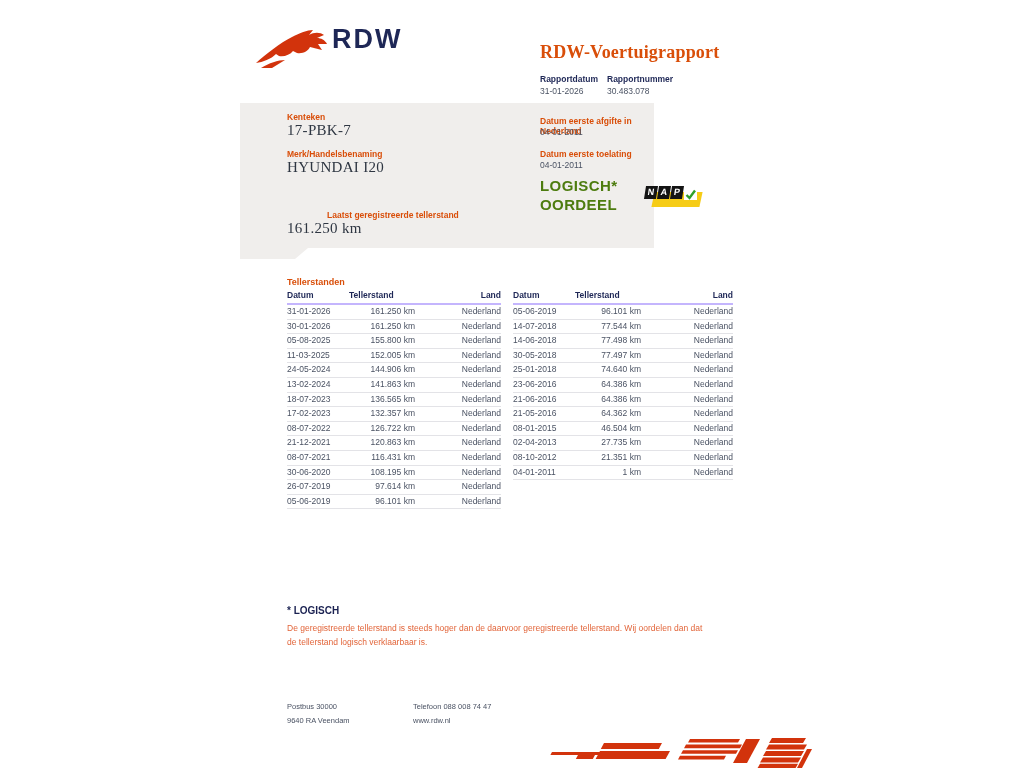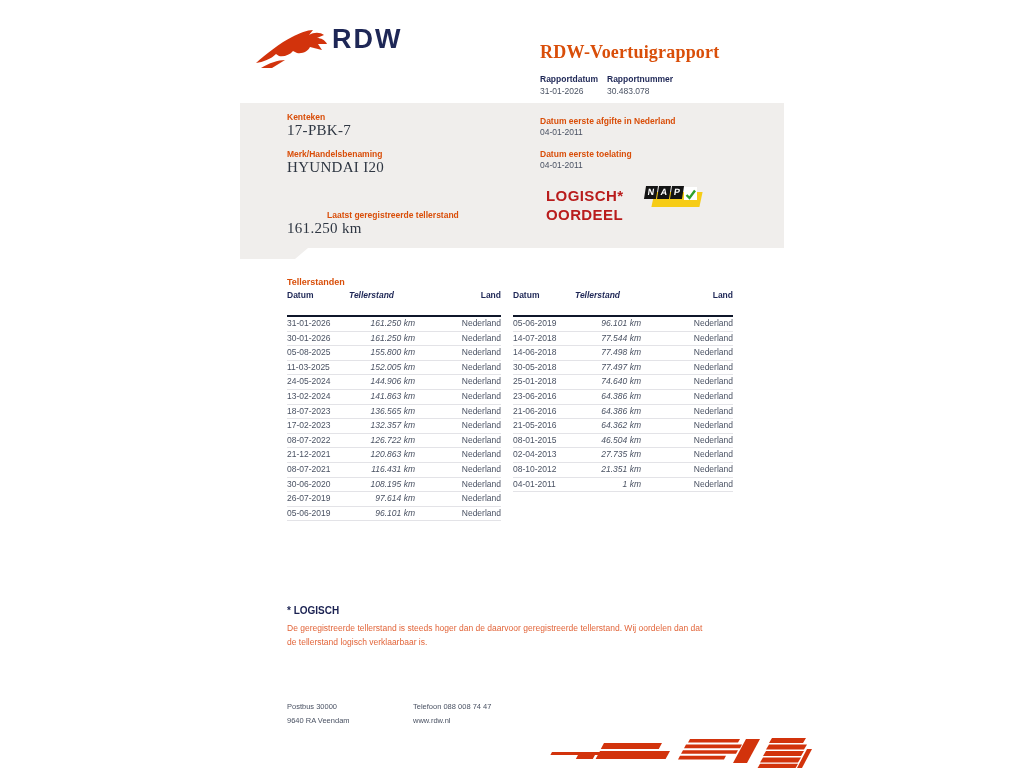--- a/index.html
+++ b/index.html
@@ -16,59 +16,59 @@
   }
   .report-head{position:absolute;left:540px;top:42px;width:220px;}
   .report-title{
     font-family:"Liberation Serif",serif;font-weight:700;font-size:18px;
     color:#D94E09;letter-spacing:0.2px;
   }
   .report-meta{display:grid;grid-template-columns:67px auto;margin-top:11px;row-gap:2px;}
   .meta-label{font-size:8.5px;font-weight:700;color:#1E2756;}
   .meta-value{font-size:8.5px;color:#4A5263;}
   
-  .panel{position:absolute;left:240px;top:103px;width:544px;height:145px;background:#F0EEEC;}
+  .panel{position:absolute;left:240px;top:103px;width:414px;height:145px;background:#F0EEEC;}
   .panel::after{
     content:"";position:absolute;left:0;top:145px;width:68px;height:11px;background:#F0EEEC;
     clip-path:polygon(0 0,100% 0,calc(100% - 13px) 100%,0 100%);
   }
   .field-label{position:absolute;font-size:8.5px;font-weight:700;color:#D94E09;}
   .field-value-lg{
     position:absolute;font-family:"Liberation Serif",serif;font-size:15px;color:#2E3642;
     letter-spacing:0.3px;
   }
   .field-value-sm{position:absolute;font-size:8.5px;color:#4A5263;}
   .oordeel{
-    position:absolute;left:300px;top:83px;font-size:15px;font-weight:800;line-height:19px;
-    color:#b91c1c;letter-spacing:0.4px;margin-left:6px;
+    position:absolute;left:300px;top:73px;font-size:15px;font-weight:800;line-height:19px;
+    color:#4d7c0f;letter-spacing:0.4px;
   }
   
   .nap{position:absolute;left:404px;top:81px;width:58px;height:28px;}
   .nap-yellow{position:absolute;left:9px;top:8px;width:48px;height:15px;background:#F6CC16;transform:skewX(-12deg);}
   .nap-box{
     position:absolute;top:2px;width:12px;height:13px;background:#141414;color:#ffffff;
     font-weight:700;font-size:9px;line-height:13px;text-align:center;transform:skewX(-9deg);
     font-style:normal;
   }
   .nap-box.n1{left:1px;} .nap-box.n2{left:14px;} .nap-box.n3{left:27px;}
   .nap-check{position:absolute;left:40px;top:3px;width:13px;height:13px;background:#ffffff;}
   
   .section-title{position:absolute;left:287px;top:277px;font-size:9px;font-weight:700;color:#D94E09;}
   .tables{position:absolute;left:287px;top:290px;display:flex;gap:12px;}
   .otable{font-size:8.5px;}
   .otable.left{width:214px;} .otable.right{width:220px;}
   .thead{
     display:grid;grid-template-columns:62px 66px 1fr;font-weight:700;color:#1E2756;
-    padding-bottom:15px;border-bottom:2px solid #0f172a;
+    padding-bottom:3px;border-bottom:2px solid #c4b5fd;
   }
   .trow{
     display:grid;grid-template-columns:62px 66px 1fr;height:14.6px;line-height:13.8px;
     align-items:center;border-bottom:1px solid #E3E3E7;box-sizing:border-box;color:#4A5263;
   }
-  .c1{text-align:right;font-style:italic;} .c2{text-align:right;}
+  .c1{text-align:right;} .c2{text-align:right;}
   .thead .c1{text-align:left;}
   
   .footnote-heading{position:absolute;left:287px;top:605px;font-size:10px;font-weight:800;color:#1A2151;}
   .footnote-text{
     position:absolute;left:287px;top:621px;width:424px;font-size:8.5px;line-height:14px;color:#E2653A;
   }
   
   .footer-col{position:absolute;top:700px;font-size:7.5px;line-height:14px;color:#4A5263;}
   .footer-left{left:287px;} .footer-mid{left:413px;}
   .footer-right{left:593px;width:140px;text-align:right;}

